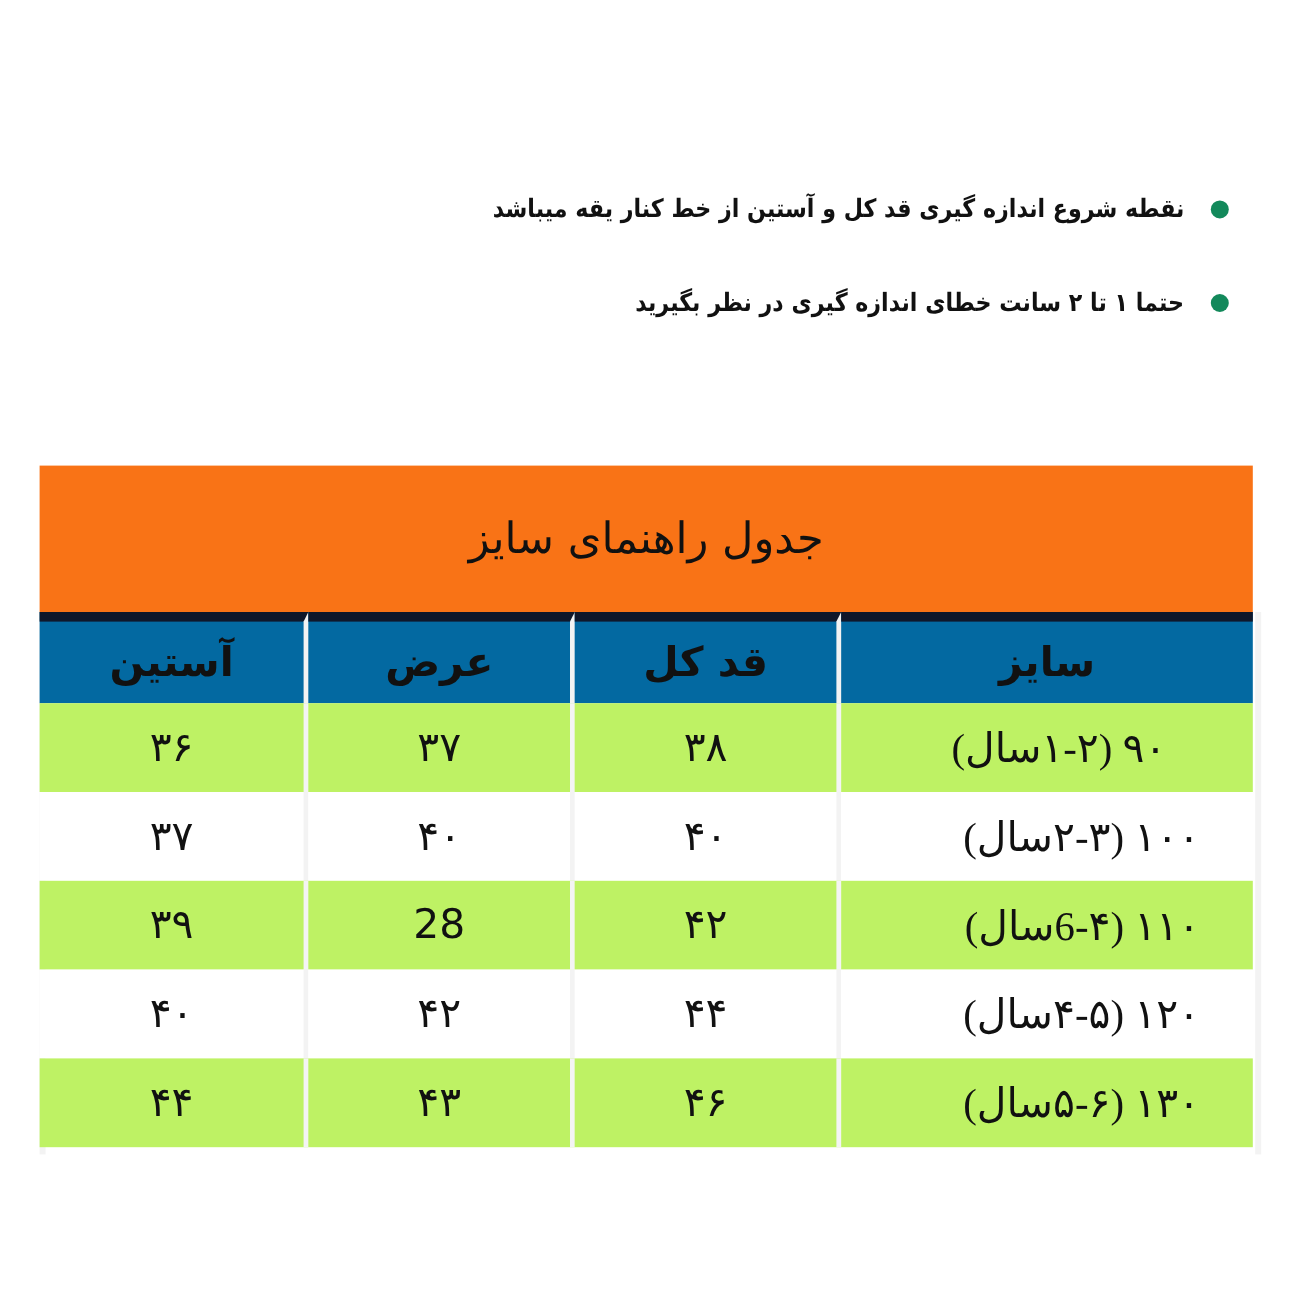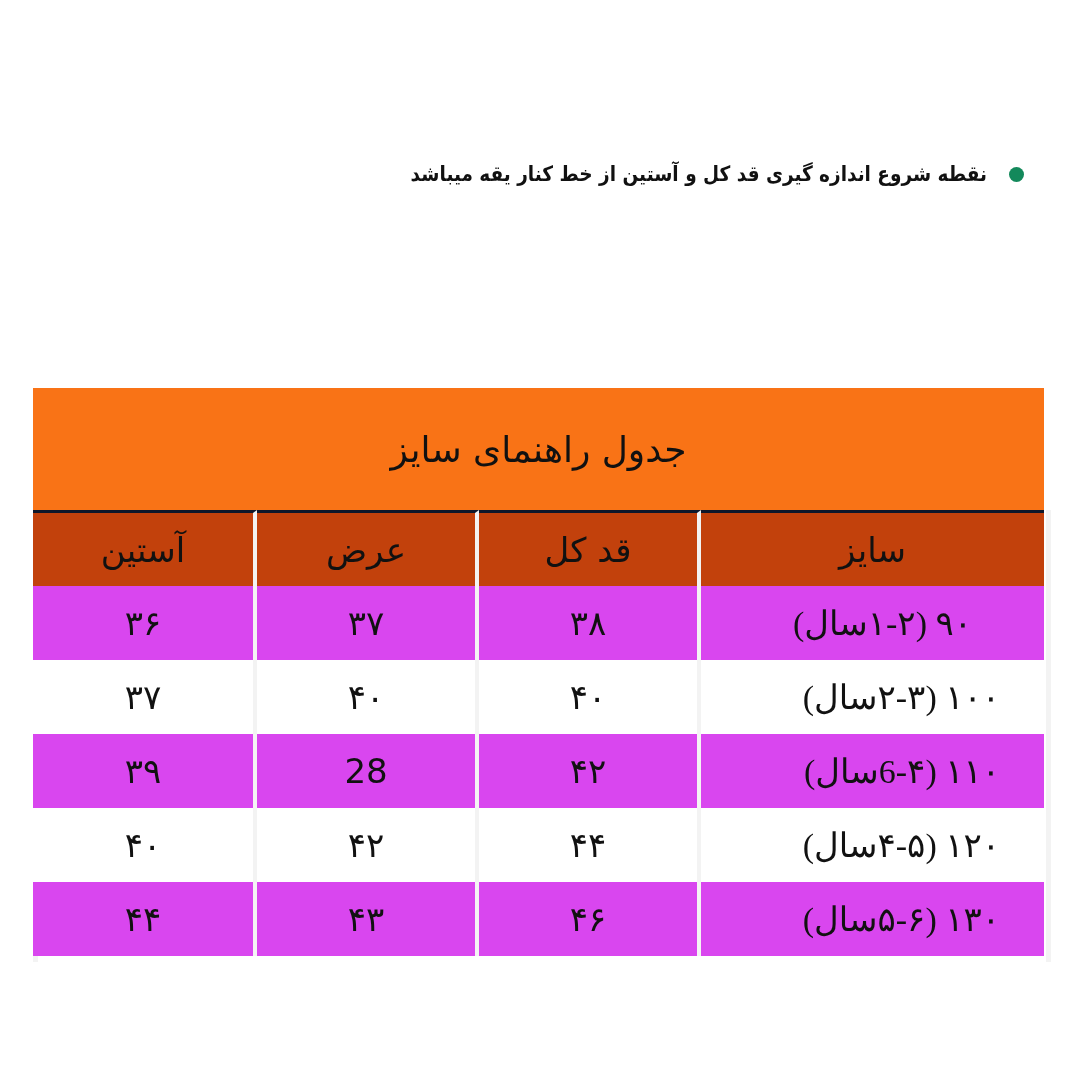--- a/index.html
+++ b/index.html
@@ -94,41 +94,46 @@
       align-items: center;
       justify-content: center;
       font-size: 34px;
       box-sizing: border-box;
       border-right: 4px solid #f3f3f3;
       direction: rtl;
       color: #111;
     }
     .cell:last-child { border-right: none; }
     .hdr .cell {
-      background: #c2410c;
+      background: #0369a1;
       height: 76px;
-      border-top: 3px solid #0f172a;
+      border-top: 8px solid #0f172a;
+      font-weight: bold;
     }
-    .odd .cell { background: #d946ef; border-right-color: #f4f4f4; }
+    .odd .cell { background: #bef264; border-right-color: #f4f4f4; }
     .even .cell { background: #ffffff; }
     .size-cell {
       justify-content: flex-start;
       padding-right: 72px;
       font-family: Liberation Serif, serif;
     }
     .even .size-cell, .odd .size-cell { padding-right: 44px; }
     .row-1 .size-cell { padding-right: 72px; }
   </style>
 </head>
 <body>
 
 <div class="notes">
   <div class="note">
     <span class="bullet"></span>
     <span class="note-text">نقطه شروع اندازه گیری قد کل و آستین از خط کنار یقه میباشد</span>
+  </div>
+  <div class="note">
+    <span class="bullet"></span>
+    <span class="note-text">حتما ۱ تا ۲ سانت خطای اندازه گیری در نظر بگیرید</span>
   </div>
 </div>
 
 <div class="left-strip"></div>
 <div class="right-strip"></div>
 
 <div class="table-wrap">
   <div class="table-title">جدول راهنمای سایز</div>
 
   <div class="grid">

